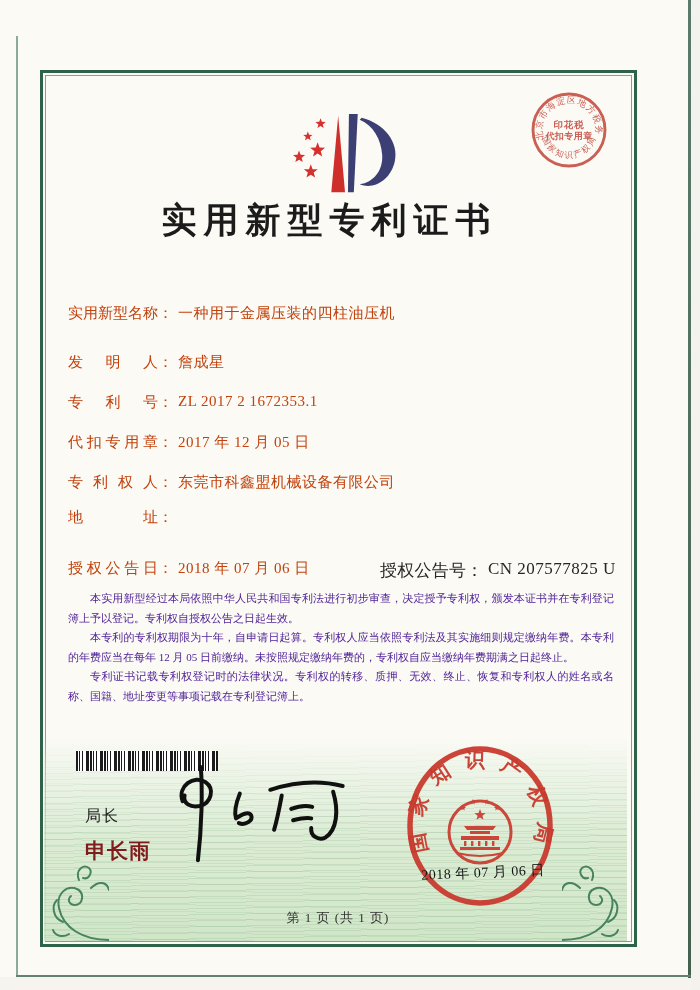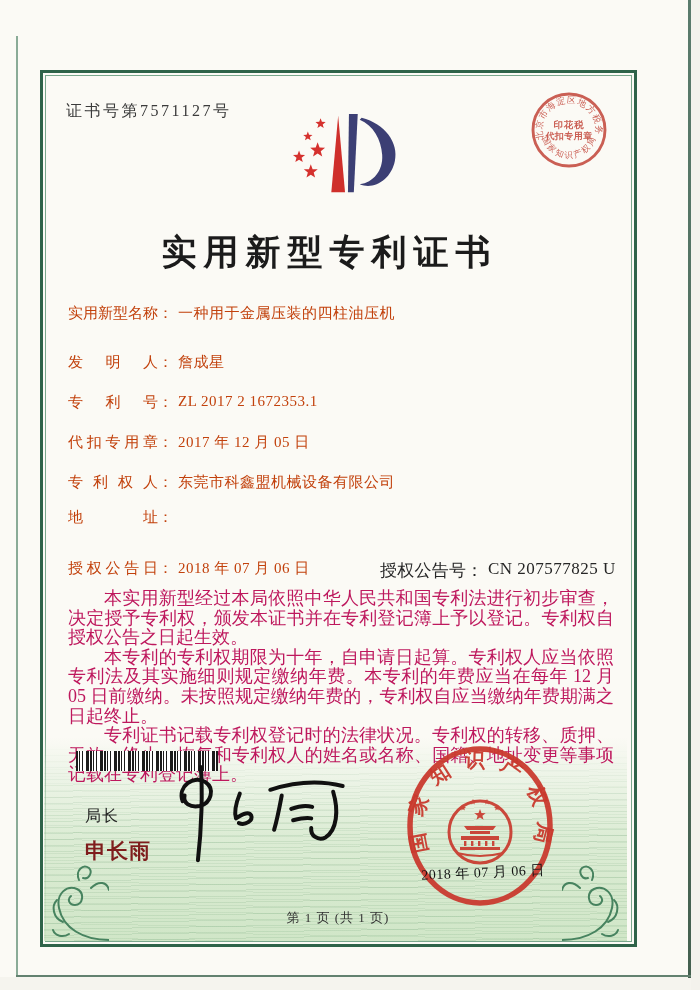--- a/index.html
+++ b/index.html
@@ -29,36 +29,36 @@
   .band::after{content:"";position:absolute;inset:0;
     background:repeating-linear-gradient(181deg,rgba(104,158,112,.12) 0 1px,rgba(0,0,0,0) 1px 7px);
     -webkit-mask-image:linear-gradient(180deg,transparent 8%,#000 50%);
     mask-image:linear-gradient(180deg,transparent 8%,#000 50%);}
 
   .cert-no{position:absolute;left:66px;top:101px;font-size:16px;letter-spacing:2.5px;color:#3b3b3b;}
 
   .logo{position:absolute;left:287px;top:110px;}
   .tax-stamp{position:absolute;left:524px;top:85px;opacity:.85;}
 
-  .title{position:absolute;left:0;top:229px;width:659px;text-align:center;
+  .title{position:absolute;left:0;top:197px;width:659px;text-align:center;
          font-size:35px;font-weight:bold;letter-spacing:7px;color:#1b1b1b;}
 
   .field-row{position:absolute;left:68px;width:552px;font-size:15px;color:#c2410c;display:flex;}
   .f-label{display:inline-block;width:90px;text-align:justify;text-align-last:justify;flex:none;}
   .f-colon{flex:none;}
   .f-value{margin-left:5px;letter-spacing:.5px;white-space:nowrap;}
   .r-name{top:304px}.r-inventor{top:353px}.r-patno{top:393px}.r-appdate{top:433px}
   .r-patentee{top:473px}.r-address{top:508px}.r-auth-left{top:559px}
   .r-auth-right{position:absolute;left:380px;top:559px;font-size:17px;display:flex;}
   .r-auth-right .f-label{width:86px;}
   .addr-lines{margin-left:5px;letter-spacing:.5px;}
   .addr-lines div{line-height:25px;white-space:nowrap;}
 
-  .body-text{position:absolute;left:68px;top:589px;width:546px;font-size:18px;
-             line-height:19.6px;text-align:justify;color:#be185d;}
+  .body-text{position:absolute;left:68px;top:589px;width:546px;font-size:11px;
+             line-height:19.6px;text-align:justify;color:#4c1d95;}
   .body-text p{margin:0;text-indent:2em;}
 
   .barcode{position:absolute;left:76px;top:751px;width:142px;height:20px;
     background:repeating-linear-gradient(90deg,#1c1c1c 0 2px,#fff 2px 3px,#1c1c1c 3px 4px,
                #fff 4px 6px,#1c1c1c 6px 7px,#fff 7px 10px,#1c1c1c 10px 13px,#fff 13px 14px);}
 
   .sig-title{position:absolute;left:85px;top:806px;font-size:16px;letter-spacing:1px;color:#222;font-family:Liberation Mono, monospace;}
   .sig-name{position:absolute;left:85px;top:837px;font-size:21px;letter-spacing:1px;color:#7f1d1d;font-weight:bold;}
   .signature{position:absolute;left:156px;top:760px;}
 
@@ -102,21 +102,20 @@
   <svg class="flourish fl-right" viewBox="0 0 64 82">
     <g fill="none" stroke="#47835f" stroke-width="2" stroke-linecap="round">
       <path d="M64,80 C38,80 18,68 14,48 C11,33 22,25 32,29 C40,33 38,45 30,45 C24,45 22,39 26,36"></path>
       <path d="M18,62 C8,58 6,46 12,40"></path>
       <path d="M34,20 C30,10 38,4 44,8 C48,12 44,20 38,18"></path>
       <path d="M46,28 C54,20 62,22 64,30"></path>
       <path d="M24,74 C18,78 10,76 8,70"></path>
     </g>
   </svg>
 
-  <div class="cert-no">证书号第7571127号</div>
 
   <svg class="logo" width="118" height="90" viewBox="0 0 120 92">
     <defs>
       <polygon id="st" points="0,-10 2.47,-3.4 9.51,-3.09 3.99,1.3 5.88,8.09 0,4.2 -5.88,8.09 -3.99,1.3 -9.51,-3.09 -2.47,-3.4"></polygon>
     </defs>
     <g fill="#d5312e">
       <use href="#st" transform="translate(34,14) scale(0.55)"></use>
       <use href="#st" transform="translate(21,27) scale(0.5)"></use>
       <use href="#st" transform="translate(31,41) scale(0.8)"></use>
       <use href="#st" transform="translate(12,48) scale(0.65)"></use>

